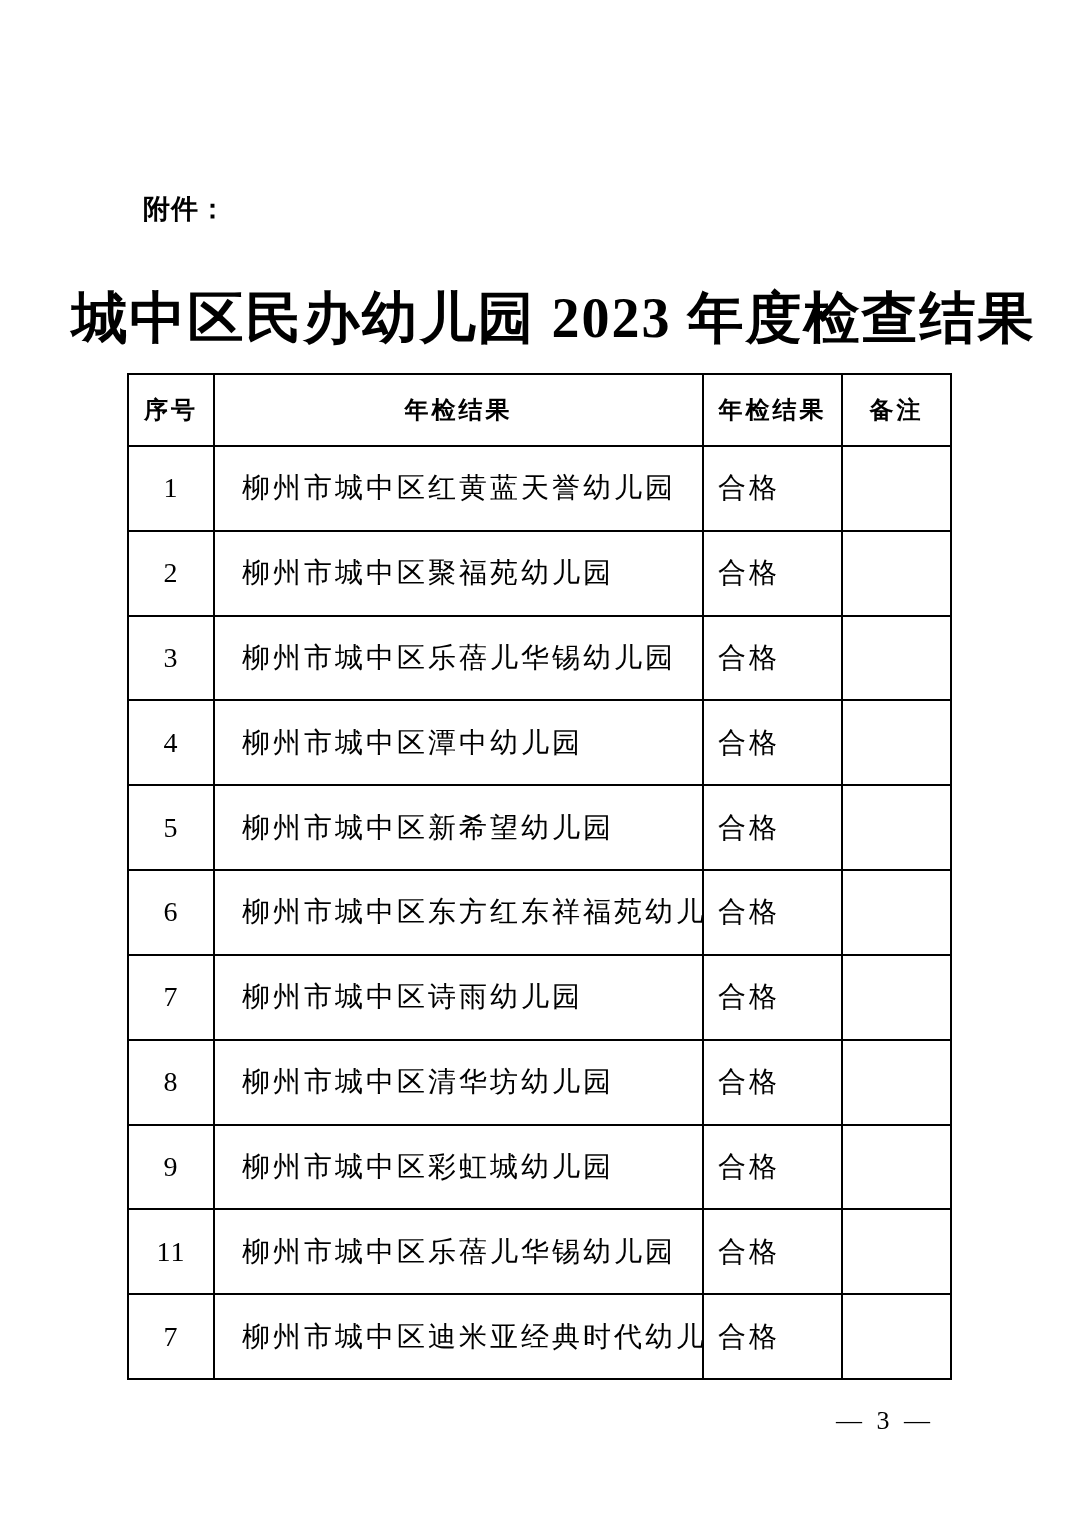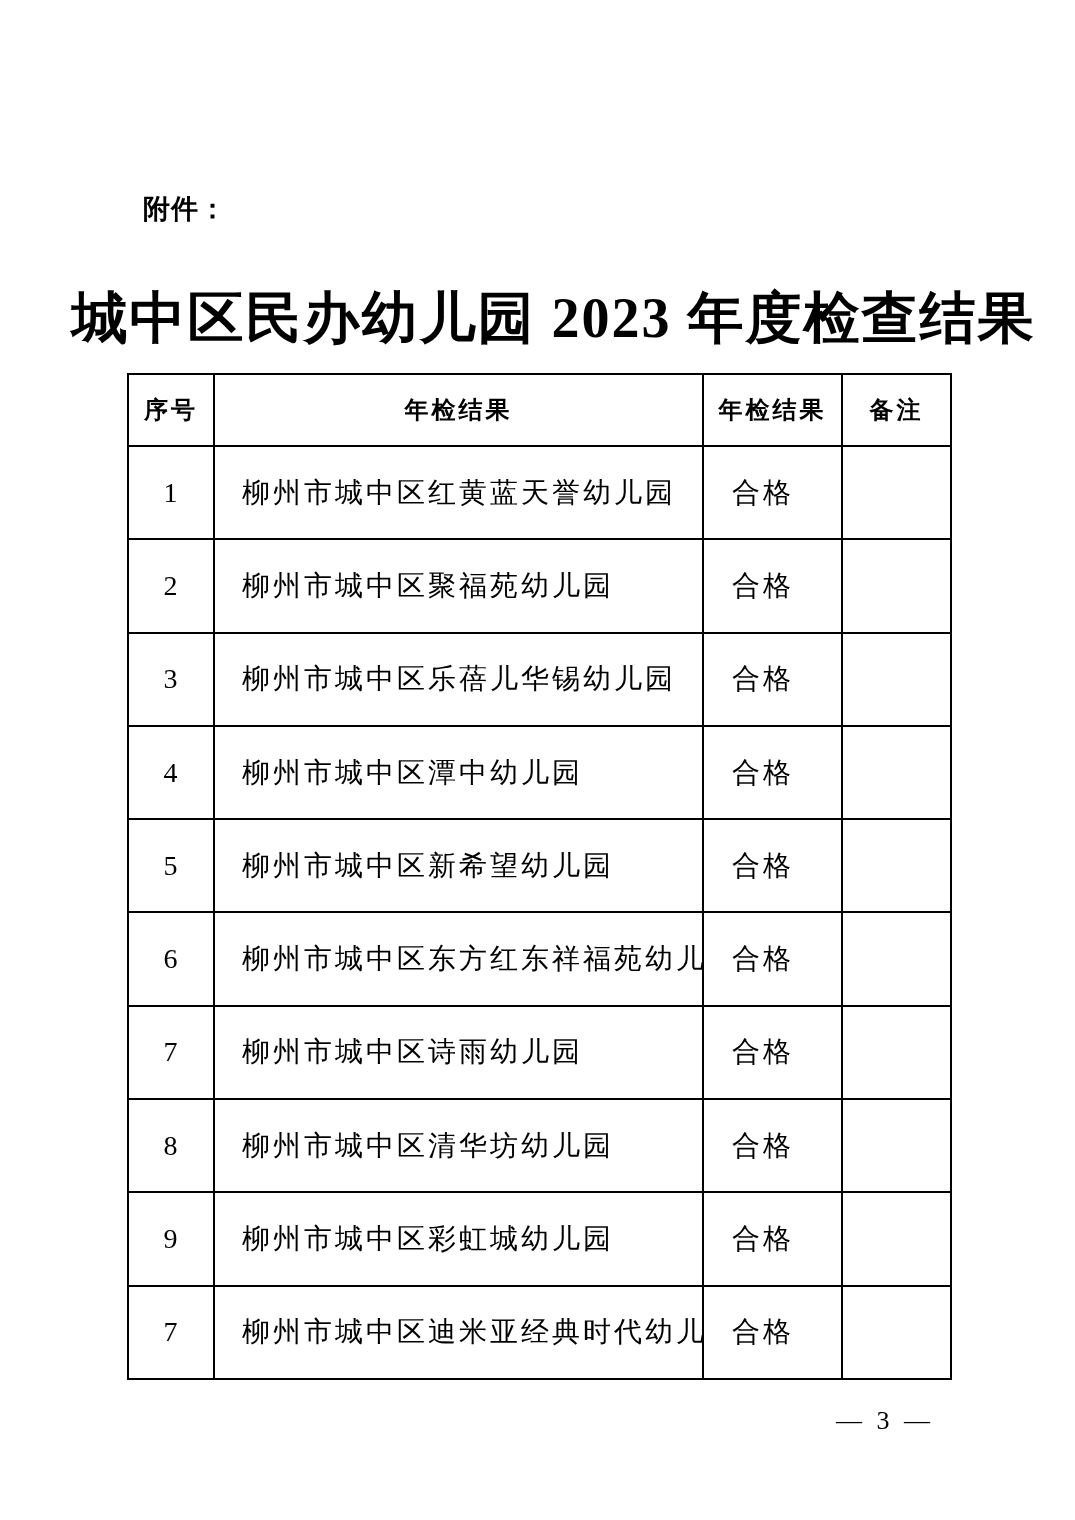--- a/index.html
+++ b/index.html
@@ -62,21 +62,21 @@
     font-family: "Liberation Serif", "DejaVu Serif", serif;
     letter-spacing: 1px;
   }
   td.c-name {
     text-align: left;
     padding-left: 27px;
     letter-spacing: 3px;
   }
   td.c-result {
     text-align: left;
-    padding-left: 28px;
+    padding-left: 14px;
     letter-spacing: 3px;
     margin-top: 19px;
   }
   td.c-remark { text-align: center; }
   .page-number {
     position: absolute;
     top: 1406px;
     right: 141px;
     font-size: 26px;
     letter-spacing: 4px;
@@ -156,20 +156,26 @@
           <td class="c-result">合格</td>
           <td class="c-remark"></td>
         </tr>
         <tr>
           <td class="c-no">9</td>
           <td class="c-name">柳州市城中区彩虹城幼儿园</td>
           <td class="c-result">合格</td>
           <td class="c-remark"></td>
         </tr>
         <tr>
+          <td class="c-no">11</td>
+          <td class="c-name">柳州市城中区乐蓓儿华锡幼儿园</td>
+          <td class="c-result">合格</td>
+          <td class="c-remark"></td>
+        </tr>
+        <tr>
           <td class="c-no">7</td>
           <td class="c-name">柳州市城中区迪米亚经典时代幼儿园</td>
           <td class="c-result">合格</td>
           <td class="c-remark"></td>
         </tr>
       </tbody>
   </table>
 
   <div class="page-number">— 3 —</div>
 

